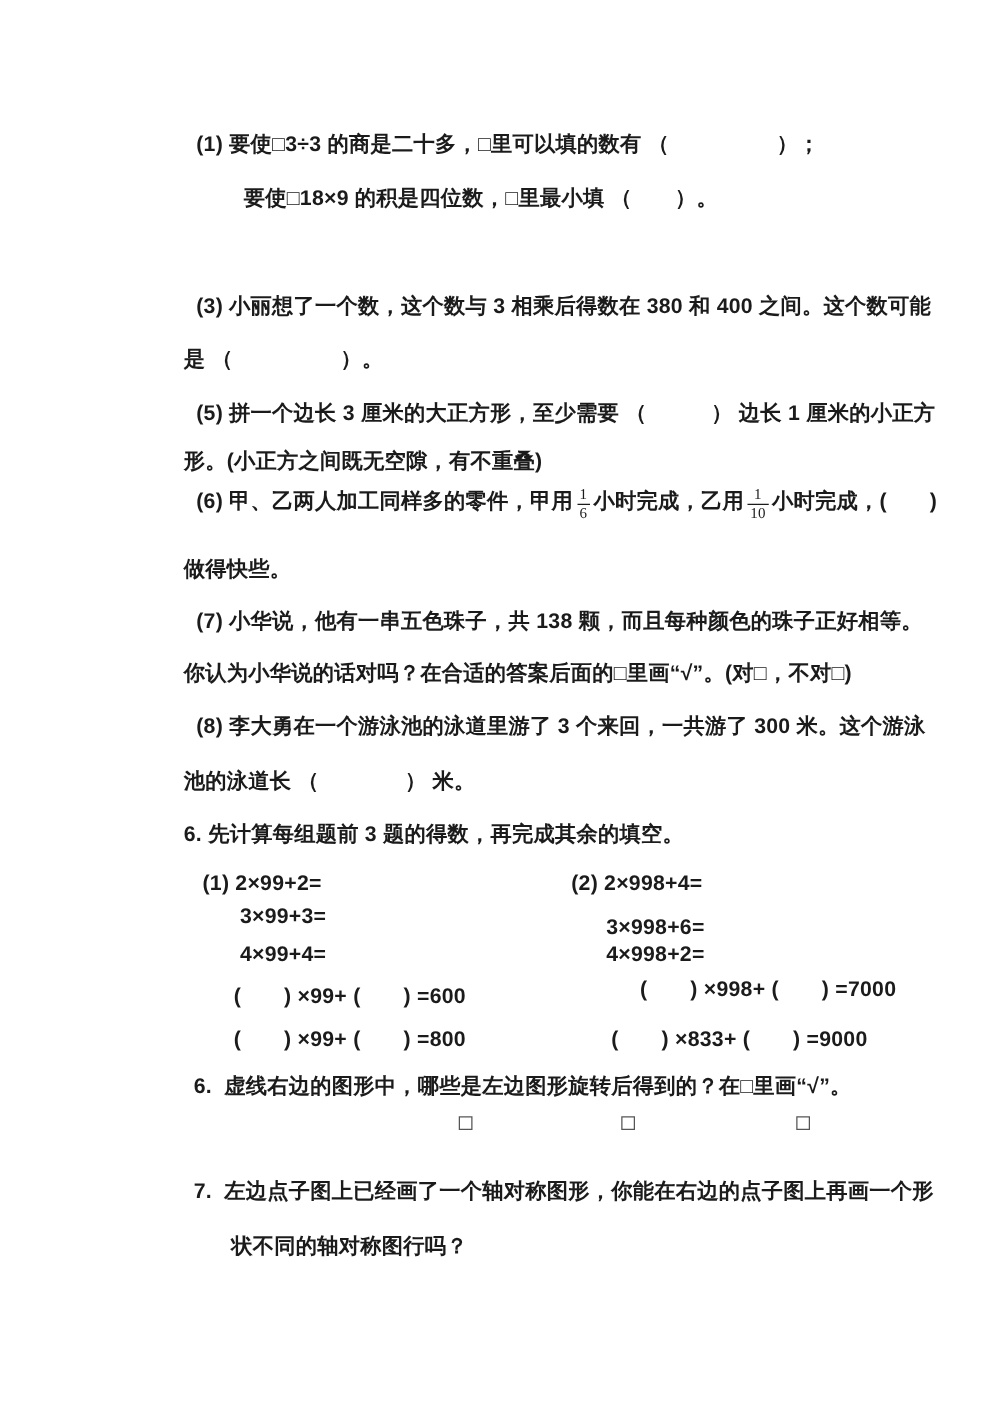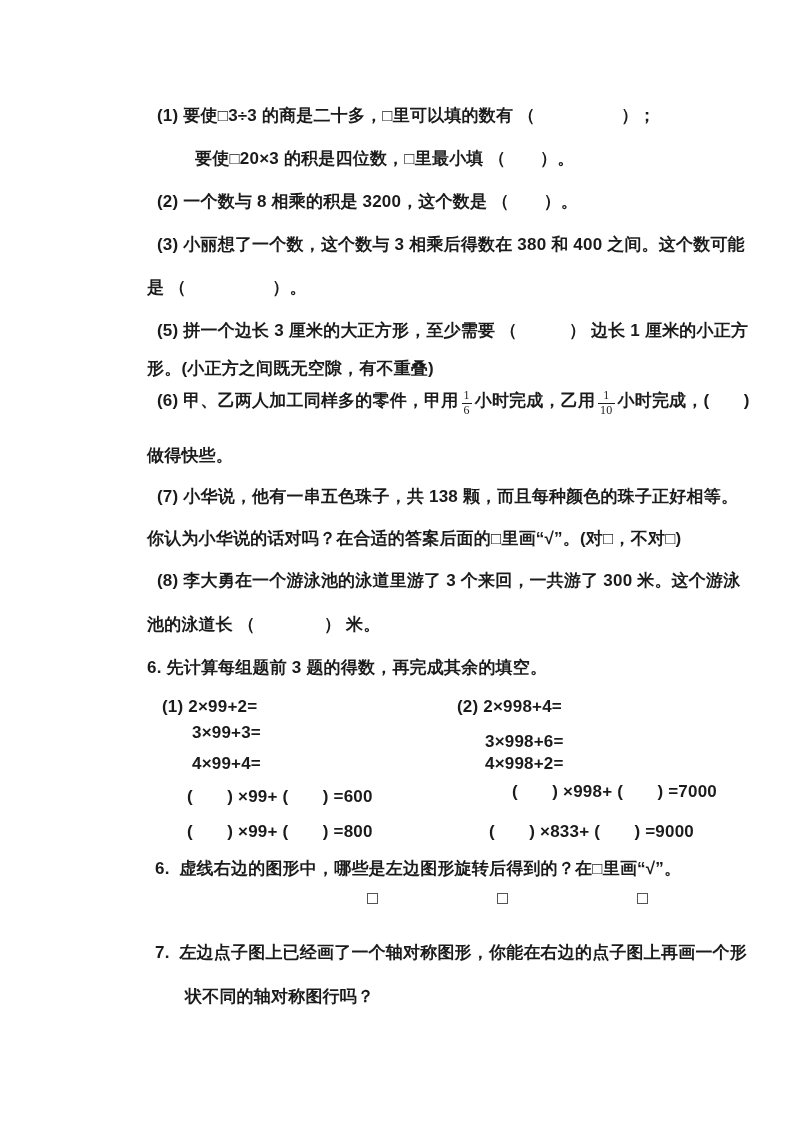--- a/index.html
+++ b/index.html
@@ -51,22 +51,21 @@
     border: 1px solid #555555;
     background: #ffffff;
   }
 </style>
 </head>
 <body>
 
 <div class="page">
 
   <div class="ln" style="left:120px; top:105px;">(1) 要使□3÷3 的商是二十多，□里可以填的数有 （　　　　　）；</div>
-  <div class="ln" style="left:158px; top:148px;">要使□20×3 的积是四位数，□里最小填 （　　）。</div>
-  <div class="ln" style="left:120px; top:191px;">(2) 一个数与 8 相乘的积是 3200，这个数是 （　　）。</div>
+  <div class="ln" style="left:158px; top:148px;">要使□18×9 的积是四位数，□里最小填 （　　）。</div>
   <div class="ln" style="left:120px; top:234px;">(3) 小丽想了一个数，这个数与 3 相乘后得数在 380 和 400 之间。这个数可能</div>
   <div class="ln" style="left:110px; top:277px;">是 （　　　　　）。</div>
   <div class="ln" style="left:120px; top:320px;">(5) 拼一个边长 3 厘米的大正方形，至少需要 （　　　） 边长 1 厘米的小正方</div>
   <div class="ln" style="left:110px; top:358px;">形。(小正方之间既无空隙，有不重叠)</div>
 
   <div class="ln frac-line" style="left:120px; top:390px;">
     <span>(6) 甲、乙两人加工同样多的零件，甲用</span>
     <span class="frac">
       <span class="num">1</span>
       <span class="den">6</span>

